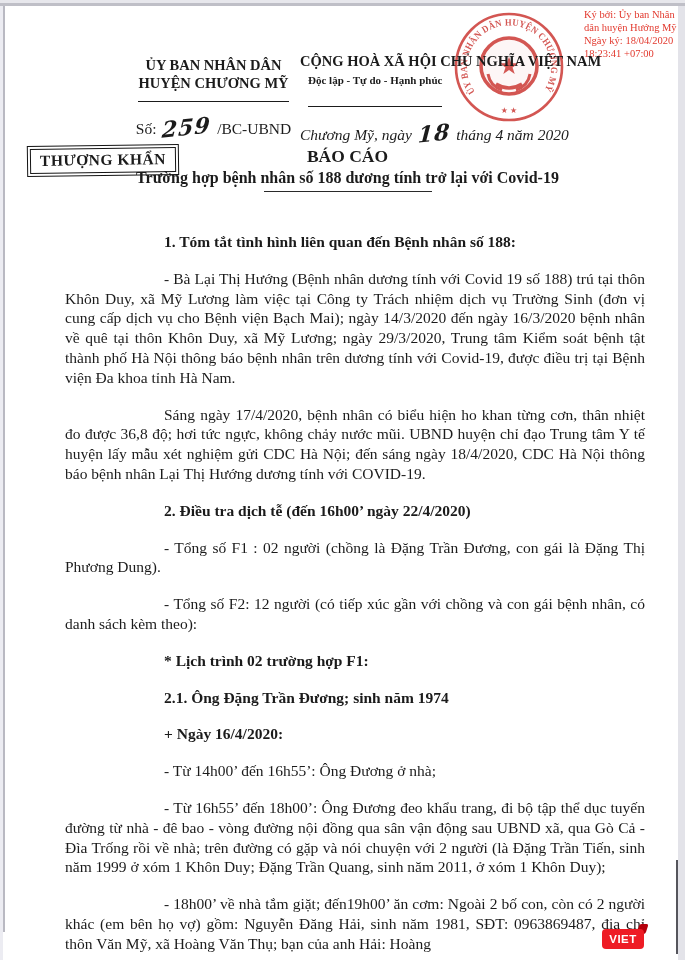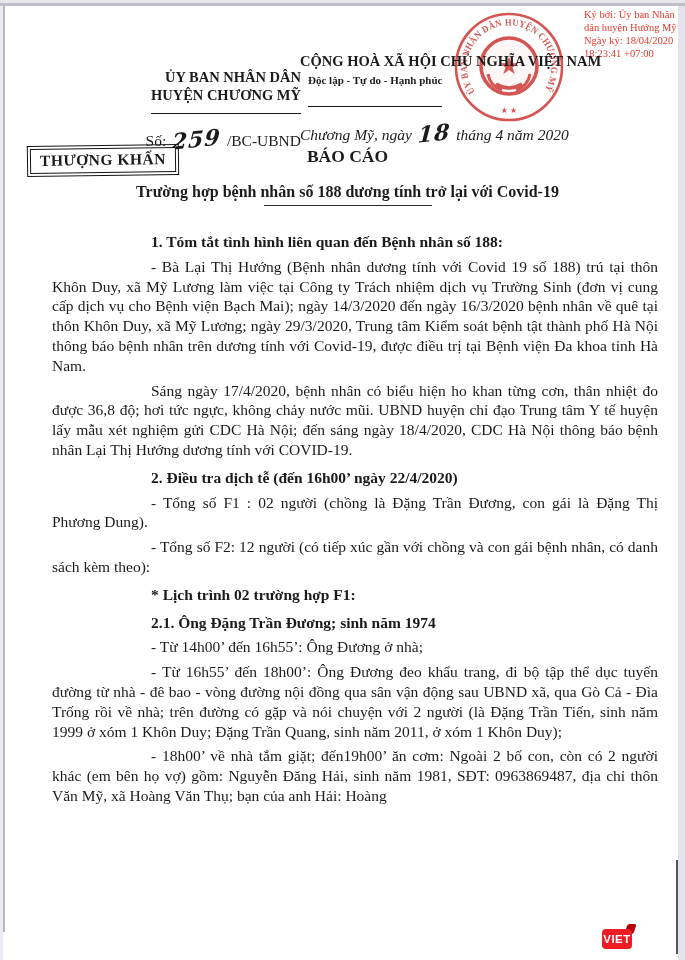--- a/index.html
+++ b/index.html
@@ -21,21 +21,21 @@
   .sig-block{
     position:absolute;left:584px;top:8px;width:118px;
     font-size:10.5px;line-height:13px;color:#e2392e;
   }
   .sig-block div{white-space:nowrap;}
 
   
   .seal{position:absolute;left:452px;top:10px;width:114px;height:114px;opacity:.82;mix-blend-mode:multiply;}
 
   
-  .hdr-left{position:absolute;left:126px;top:68px;width:175px;text-align:right;}
+  .hdr-left{position:absolute;left:126px;top:56px;width:175px;text-align:center;}
   .hdr-left .l1{font-weight:bold;font-size:14.5px;line-height:18px;}
   .hdr-left .l2{font-weight:bold;font-size:14.5px;line-height:18px;display:inline-block;border-bottom:1.5px solid #1b1b1b;padding-bottom:9px;}
   .org-number{margin-top:11px;font-size:15.5px;white-space:nowrap;}
   .hdr-right{position:absolute;left:300px;top:52px;width:356px;text-align:left;}
   .hdr-right .l1{font-weight:bold;font-size:14.5px;line-height:18px;}
   .hdr-right .l2{font-weight:bold;font-size:11px;line-height:19px;display:inline-block;border-bottom:1.5px solid #1b1b1b;padding-bottom:16px;margin-left:8px;}
   .place-date{margin-top:12px;font-style:italic;font-size:15.5px;white-space:nowrap;}
 
   .hand{
     font-family:"DejaVu Serif",serif;font-style:italic;font-weight:bold;
@@ -45,36 +45,36 @@
 
   
   .urgent-box{
     position:absolute;left:30px;top:148px;
     border:1.6px solid #141414;outline:1.2px solid #141414;outline-offset:2px;
     padding:2px 9px 3px 9px;font-weight:bold;font-size:15.5px;letter-spacing:.5px;
     transform:rotate(-.8deg);background:#fff;
   }
   .title-block{position:absolute;left:40px;right:30px;top:146px;text-align:center;}
   .title-main{font-weight:bold;font-size:17.5px;line-height:21px;}
-  .title-sub{font-weight:bold;font-size:16px;line-height:21px;margin-top:14px;}
+  .title-sub{font-weight:bold;font-size:16px;line-height:21px;margin-top:0;}
   .title-time{font-style:italic;font-size:15.5px;line-height:20px;margin-top:1px;}
   .title-rule{width:168px;border-bottom:1.6px solid #2a2a2a;margin:3px auto 0 auto;}
 
   
   .body-block{position:absolute;left:48px;top:224px;width:614px;}
   .doc-p,.doc-h,.doc-hi{
-    margin:4px;text-align:justify;text-indent:99px;
+    margin:17px;text-align:justify;text-indent:99px;
     font-size:15.5px;line-height:19.8px;
   }
   .doc-p{margin-top:5px;}
   .doc-h{margin-top:8px;font-weight:bold;}
   .doc-hi{margin-top:8px;font-weight:bold;}
 
   
-  .viet-badge{position:absolute;left:602px;top:929px;width:30px;height:20px;}
+  .viet-badge{position:absolute;left:602px;top:929px;width:30px;height:20px;padding-left:12px;}
   .viet-fold{position:absolute;right:-3px;top:-5px;width:9px;height:10px;background:#b5000c;border-radius:2px;transform:skewX(-18deg);}
   .viet-box{
     position:absolute;inset:0;background:#ee1c25;border-radius:4px;
     color:#ffffff;font-family:"Liberation Sans",sans-serif;font-weight:bold;
     font-size:11.5px;letter-spacing:.5px;text-align:center;line-height:20px;
   }
 </style>
 </head>
 <body>
 
@@ -136,20 +136,21 @@
 
 <div class="body-block">
   <p class="doc-h">1. Tóm tắt tình hình liên quan đến Bệnh nhân số 188:</p>
   <p class="doc-p">- Bà Lại Thị Hướng (Bệnh nhân dương tính với Covid 19 số 188) trú tại thôn Khôn Duy, xã Mỹ Lương làm việc tại Công ty Trách nhiệm dịch vụ Trường Sinh (đơn vị cung cấp dịch vụ cho Bệnh viện Bạch Mai); ngày 14/3/2020 đến ngày 16/3/2020 bệnh nhân về quê tại thôn Khôn Duy, xã Mỹ Lương; ngày 29/3/2020, Trung tâm Kiểm soát bệnh tật thành phố Hà Nội thông báo bệnh nhân trên dương tính với Covid-19, được điều trị tại Bệnh viện Đa khoa tỉnh Hà Nam.</p>
   <p class="doc-p">Sáng ngày 17/4/2020, bệnh nhân có biểu hiện ho khan từng cơn, thân nhiệt đo được 36,8 độ; hơi tức ngực, không chảy nước mũi. UBND huyện chỉ đạo Trung tâm Y tế huyện lấy mẫu xét nghiệm gửi CDC Hà Nội; đến sáng ngày 18/4/2020, CDC Hà Nội thông báo bệnh nhân Lại Thị Hướng dương tính với COVID-19.</p>
   <p class="doc-h">2. Điều tra dịch tễ (đến 16h00’ ngày 22/4/2020)</p>
   <p class="doc-p">- Tổng số F1 : 02 người (chồng là Đặng Trần Đương, con gái là Đặng Thị Phương Dung).</p>
   <p class="doc-p">- Tổng số F2:  12 người (có tiếp xúc gần với chồng và con gái bệnh nhân, có danh sách kèm theo):</p>
   <p class="doc-h">* Lịch trình 02 trường hợp F1:</p>
   <p class="doc-hi">2.1. Ông Đặng Trần Đương; sinh năm 1974</p>
+  <p class="doc-h">+ Ngày 16/4/2020:</p>
   <p class="doc-p">- Từ 14h00’ đến 16h55’: Ông Đương ở nhà;</p>
   <p class="doc-p">- Từ 16h55’ đến 18h00’: Ông Đương đeo khẩu trang, đi bộ tập thể dục tuyến đường từ nhà - đê bao - vòng đường nội đồng qua sân vận động sau UBND xã, qua Gò Cả - Đìa Trống rồi về nhà; trên đường có gặp và nói chuyện với 2 người (là Đặng Trần Tiến, sinh năm 1999 ở xóm 1 Khôn Duy; Đặng Trần Quang, sinh năm 2011, ở xóm 1 Khôn Duy);</p>
   <p class="doc-p">- 18h00’ về nhà tắm giặt; đến19h00’ ăn cơm: Ngoài 2 bố con, còn có 2 người khác (em bên họ vợ) gồm: Nguyễn Đăng Hải, sinh năm 1981, SĐT: 0963869487, địa chỉ thôn Văn Mỹ, xã Hoàng Văn Thụ; bạn của anh Hải: Hoàng</p>
 </div>
 
 <div class="viet-badge">
   <div class="viet-fold"></div>
   <div class="viet-box">VIET</div>
 </div>
 

